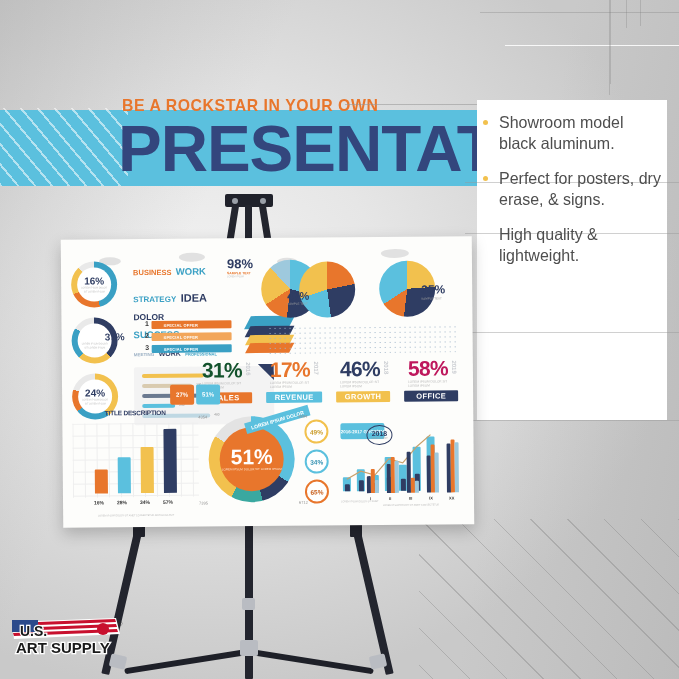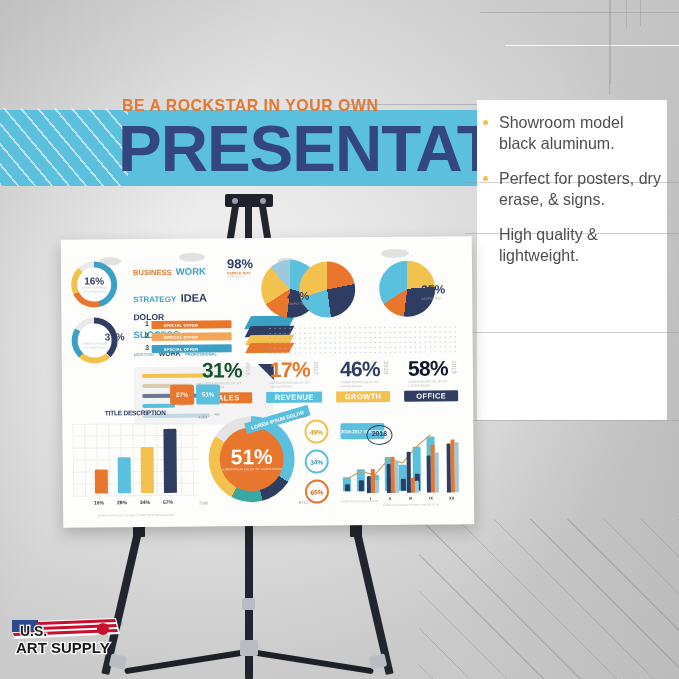--- a/index.html
+++ b/index.html
@@ -243,20 +243,26 @@
           <div class="pv" style="font-size:10px;">16%</div>
           <div class="lorem">LOREM IPSUM DOLOR<br>SIT LOREM IPSUM</div>
         </div>
       </div>
       <div class="ring" style="left:10px;top:78px;width:46px;height:46px;background:conic-gradient(#2f3d63 0 38%, #f2c14e 38% 62%, #3aa0c4 62% 84%, #e9e9e9 84% 100%);">
         <div class="hole">
           <div class="pv" style="font-size:10px;margin-left:40px;">37%</div>
           <div class="lorem">LOREM IPSUM DOLOR<br>SIT LOREM IPSUM</div>
         </div>
       </div>
+      <div class="ring" style="left:10px;top:134px;width:46px;height:46px;background:conic-gradient(#f2c14e 0 40%, #3aa0c4 40% 64%, #e8762c 64% 80%, #e9e9e9 80% 100%);">
+        <div class="hole">
+          <div class="pv" style="font-size:10px;">24%</div>
+          <div class="lorem">LOREM IPSUM DOLOR<br>SIT LOREM IPSUM</div>
+        </div>
+      </div>
 
       <div class="wc" style="position:absolute;left:72px;top:22px;width:108px;">
         <span style="font-size:7.5px;color:#e8762c;">BUSINESS</span>
         <span style="font-size:9.5px;color:#3aa0c4;">WORK</span><br>
         <span style="font-size:8px;color:#3aa0c4;margin-top:17px;">STRATEGY</span>
         <span style="font-size:11px;color:#2f3d63;">IDEA</span>
         <span style="font-size:8.5px;color:#2f3d63;">DOLOR</span><br>
         <span style="font-size:9.5px;color:#3aa0c4;">SUCCESS</span>
         <span style="font-size:6px;color:#e8762c;">TEAMWORK</span><br>
         <span style="font-size:4.5px;color:#9bb0c4;">MEETING</span>
@@ -337,21 +343,21 @@
       <div class="tag" style="left:204px;top:154px;width:56px;background:#5bc0de;">REVENUE</div>
 
       <div class="pct-big" style="left:278px;top:122px;">
         <div class="n" style="color:#2f3d63;">46%</div>
         <div class="yr">2018</div>
         <div class="sub" style="width:40px;">LOREM IPSUM DOLOR SIT LOREM IPSUM</div>
       </div>
       <div class="tag" style="left:274px;top:154px;width:54px;background:#f2c14e;">GROWTH</div>
 
       <div class="pct-big" style="left:346px;top:122px;">
-        <div class="n" style="color:#0f172a;">58%</div>
+        <div class="n" style="color:#be185d;">58%</div>
         <div class="yr">2019</div>
         <div class="sub" style="width:40px;">LOREM IPSUM DOLOR SIT LOREM IPSUM</div>
       </div>
       <div class="tag" style="left:342px;top:154px;width:54px;background:#2f3d63;">OFFICE</div>
 
       <div style="position:absolute;left:108px;top:146px;width:24px;height:20px;background:#e8762c;color:#fff;font-size:6px;font-weight:bold;display:flex;align-items:center;justify-content:center;border-radius:2px;">
         <span>27%</span>
       </div>
       <div style="position:absolute;left:134px;top:146px;width:24px;height:20px;background:#5bc0de;color:#fff;font-size:6px;font-weight:bold;display:flex;align-items:center;justify-content:center;border-radius:2px;">
         <span>51%</span>

